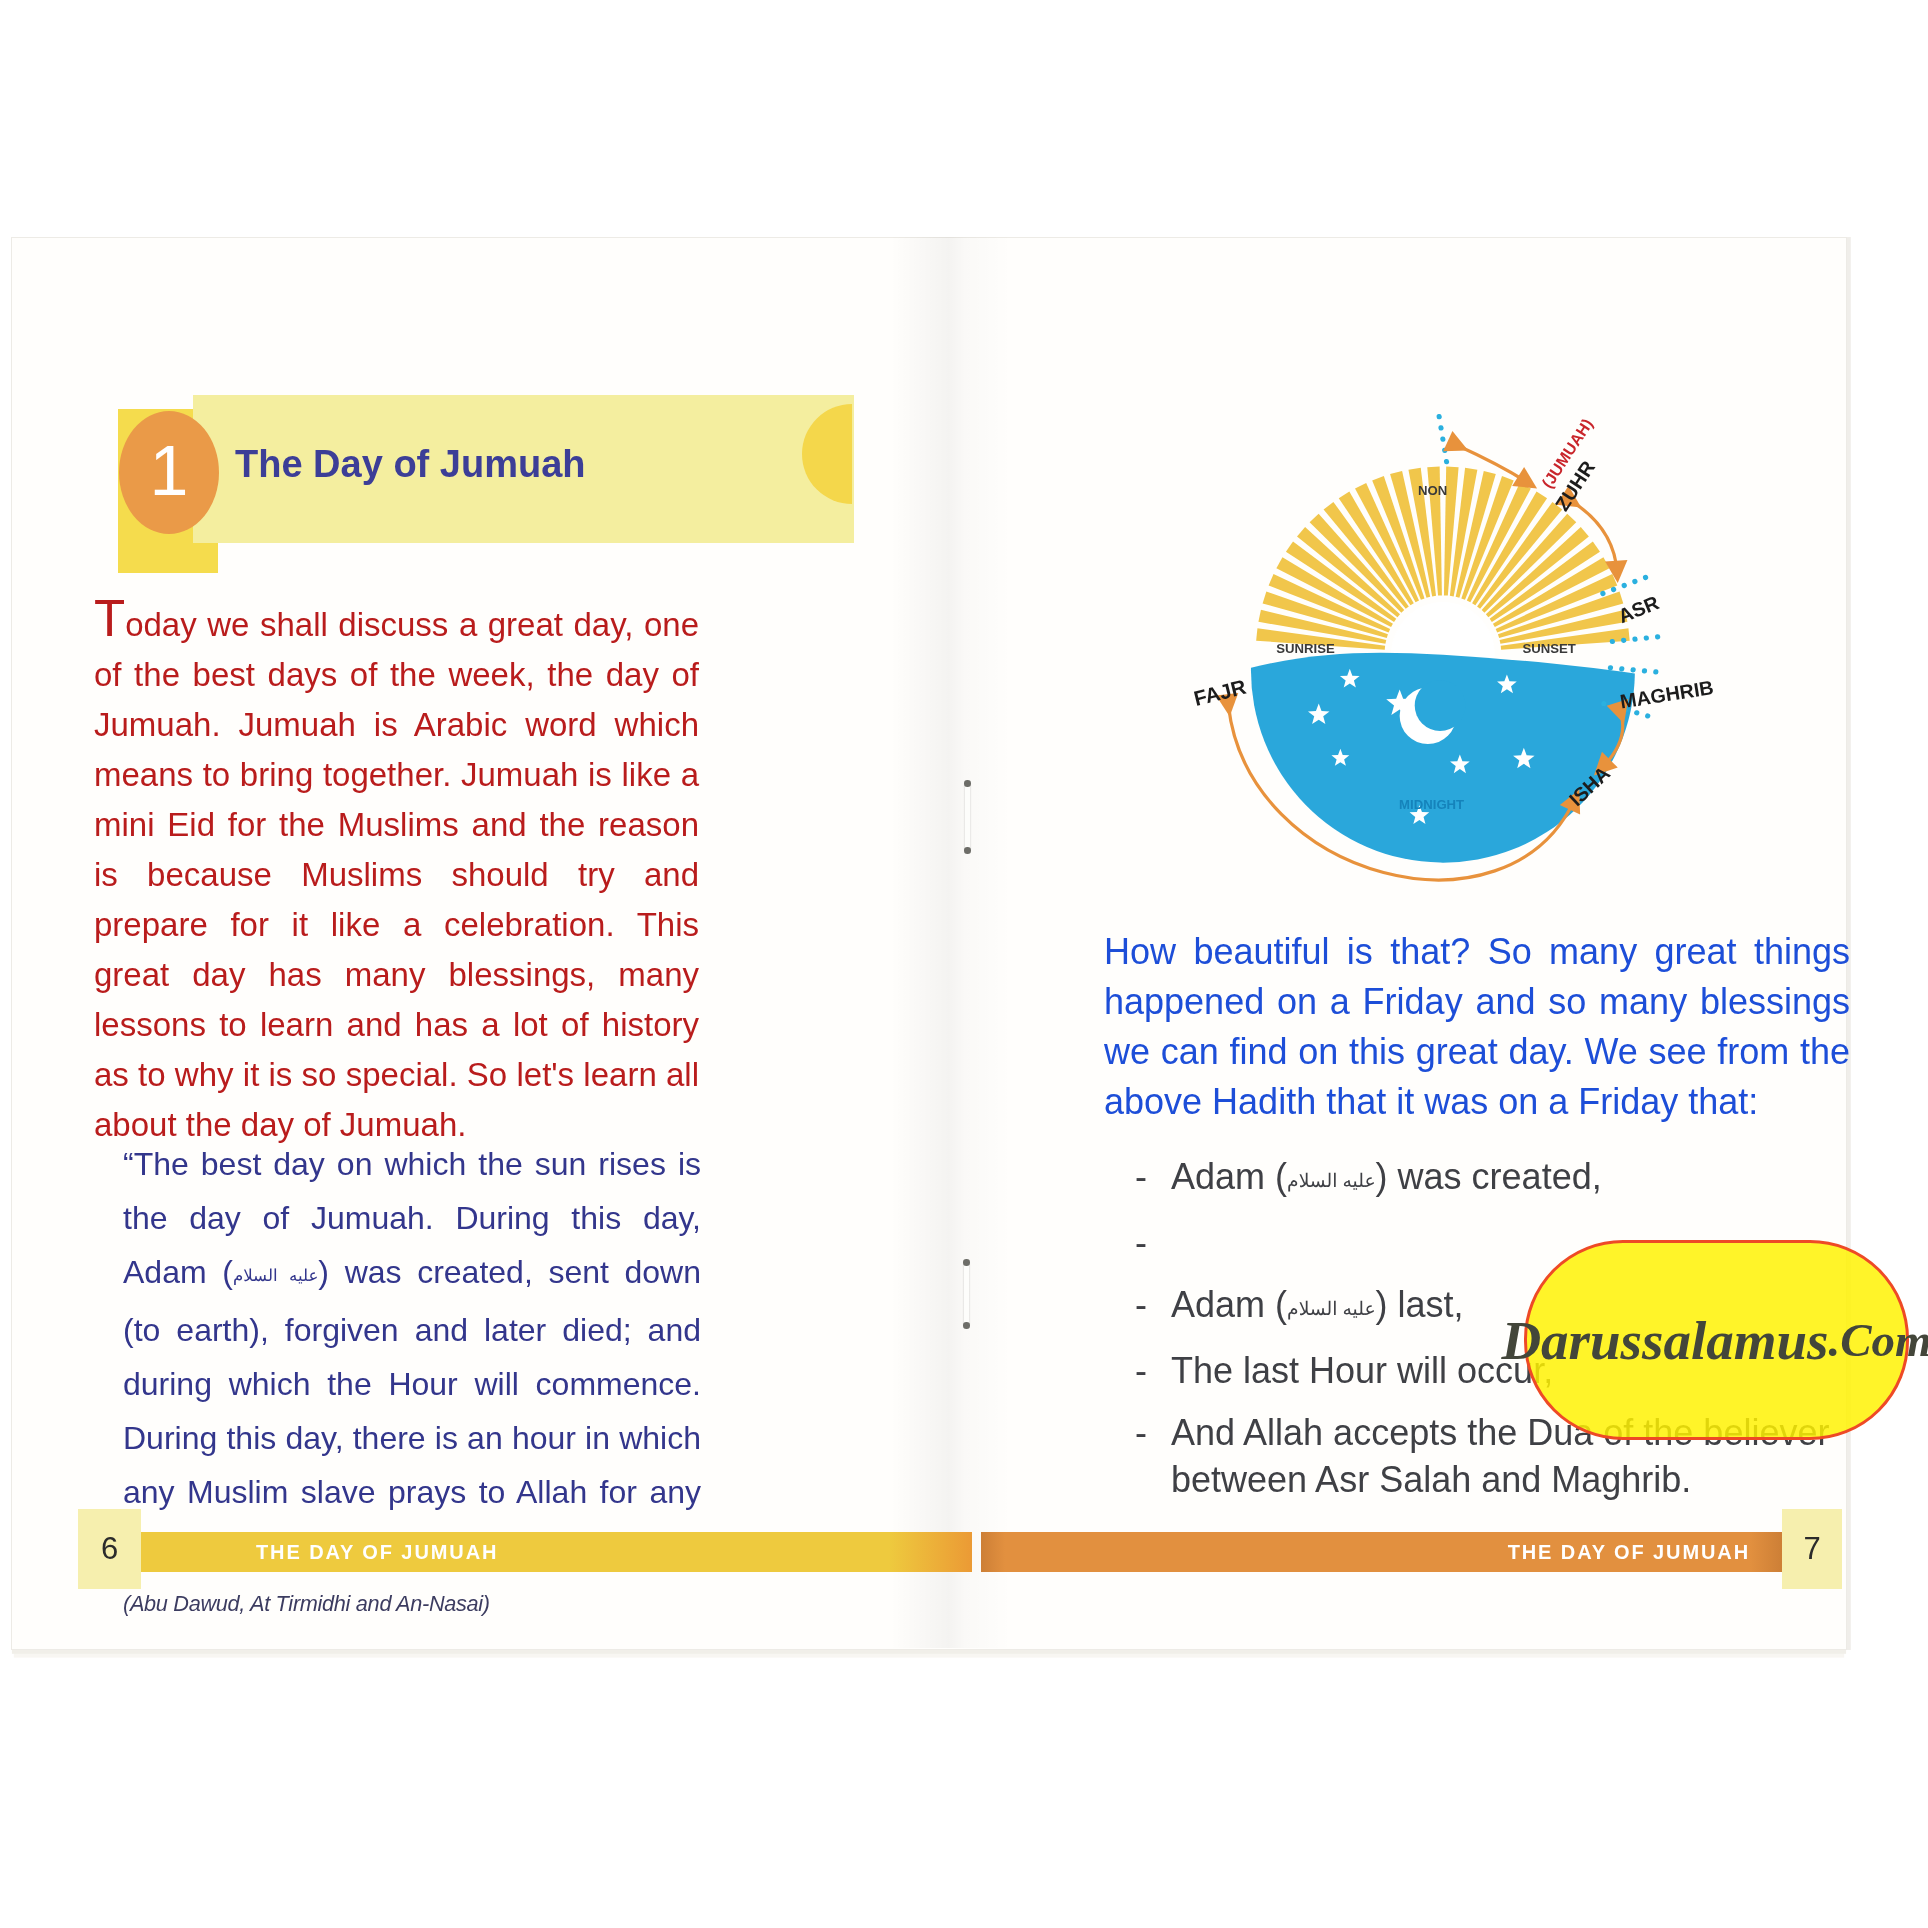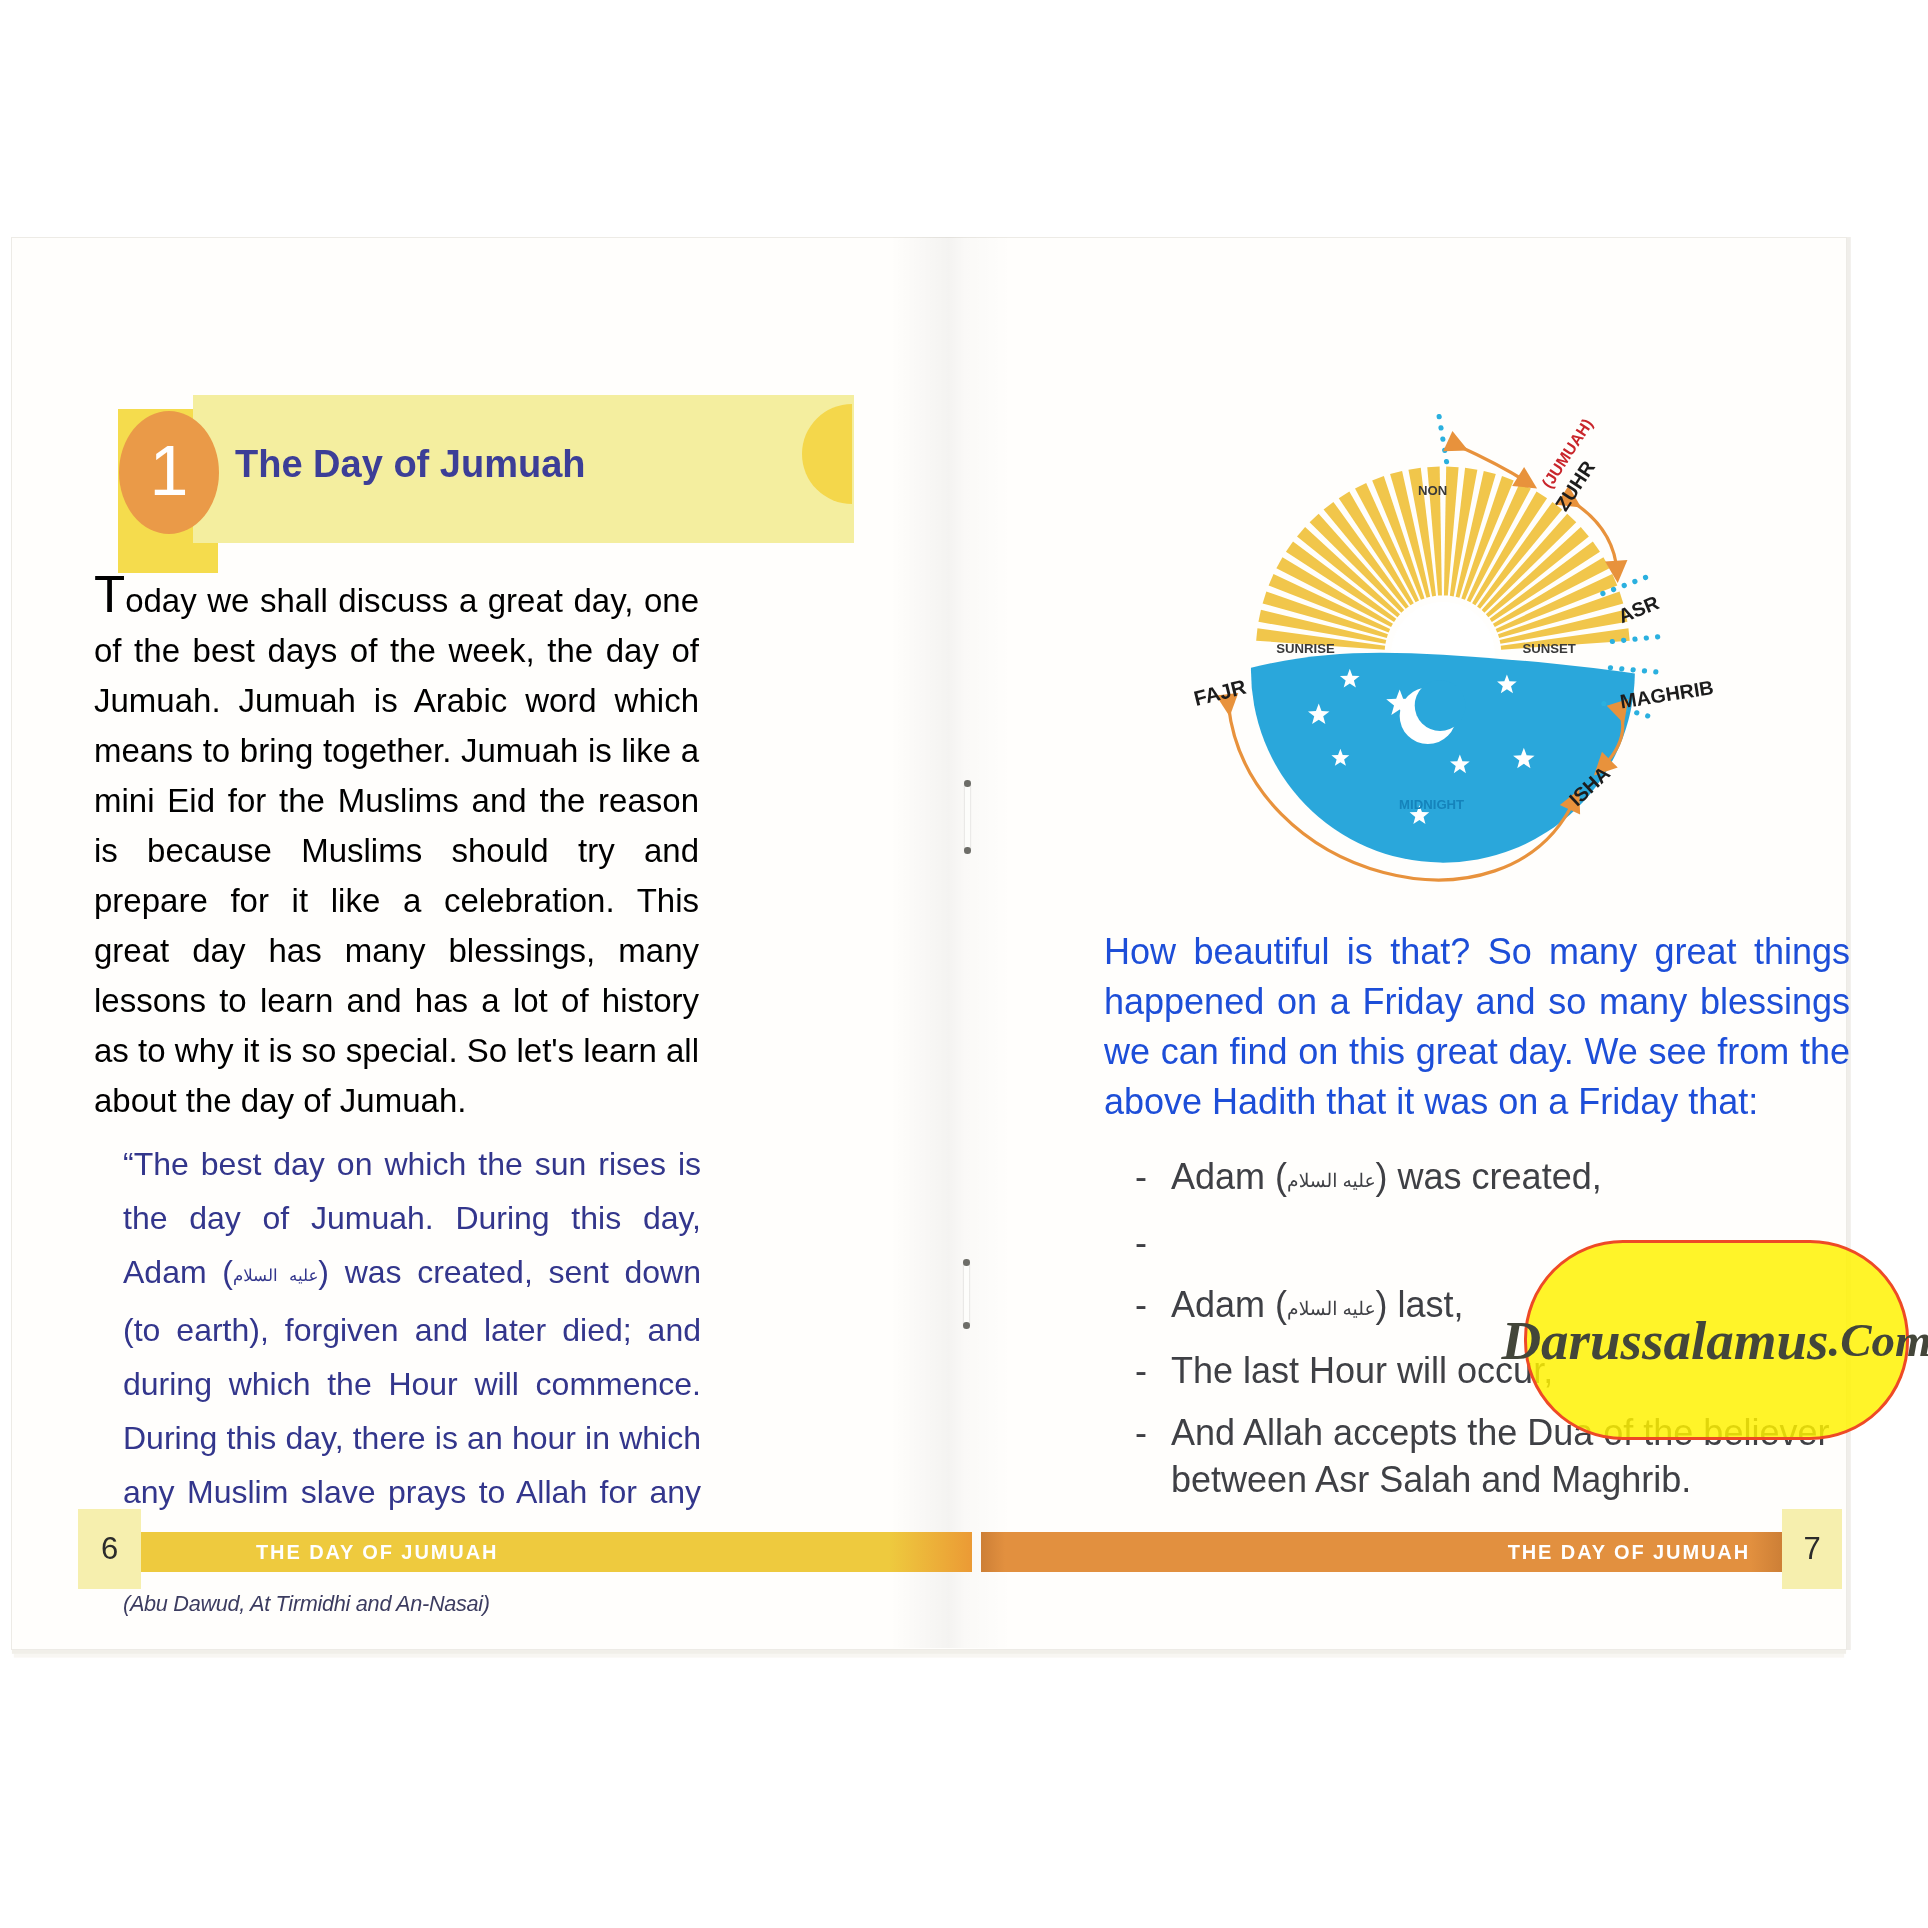--- a/index.html
+++ b/index.html
@@ -18,22 +18,22 @@
   .chapter-strip{position:absolute;left:118px;top:409px;width:100px;height:164px;background:#f5dc4d;}
   .chapter-circle{position:absolute;left:119px;top:411px;width:100px;height:123px;border-radius:50%;
                   background:#ea9a48;display:flex;align-items:center;justify-content:center;}
   .chapter-circle span{color:#ffffff;font-size:70px;font-weight:400;margin-top:-3.8px;}
   .banner{position:absolute;left:193px;top:395px;width:661px;height:148px;background:#f4ee9f;}
   .banner-half-disc{position:absolute;left:802px;top:404px;width:50px;height:100px;
                     border-radius:100px 0 0 100px;background:#f4d74b;}
   .page-title{position:absolute;left:235px;top:443px;font-size:38px;font-weight:bold;color:#3c3e97;letter-spacing:0px;}
 
   
-  .intro{position:absolute;left:94px;top:576px;width:605px;font-size:33px;line-height:50px;
-         text-align:justify;color:#000000;}
+  .intro{position:absolute;left:94px;top:600px;width:605px;font-size:33px;line-height:50px;
+         text-align:justify;color:#b91c1c;}
   .intro .initial{font-size:51px;line-height:38px;}
   .prophet-line{position:absolute;left:94px;top:1081px;width:605px;font-size:33px;color:#3f4045;}
   .hon{font-size:0.52em;vertical-align:1.9px;}
   .quote{position:absolute;left:123px;top:1137px;width:578px;font-size:32px;line-height:54px;
          text-align:justify;color:#33368c;}
   .quote-src{font-size:21.7px;color:#3c3c60;letter-spacing:-0.3px;font-style:italic;}
 
   
   .tab{position:absolute;top:1509px;height:80px;background:#f6efae;display:flex;align-items:center;justify-content:center;
        font-size:31px;color:#2b2b2b;}

